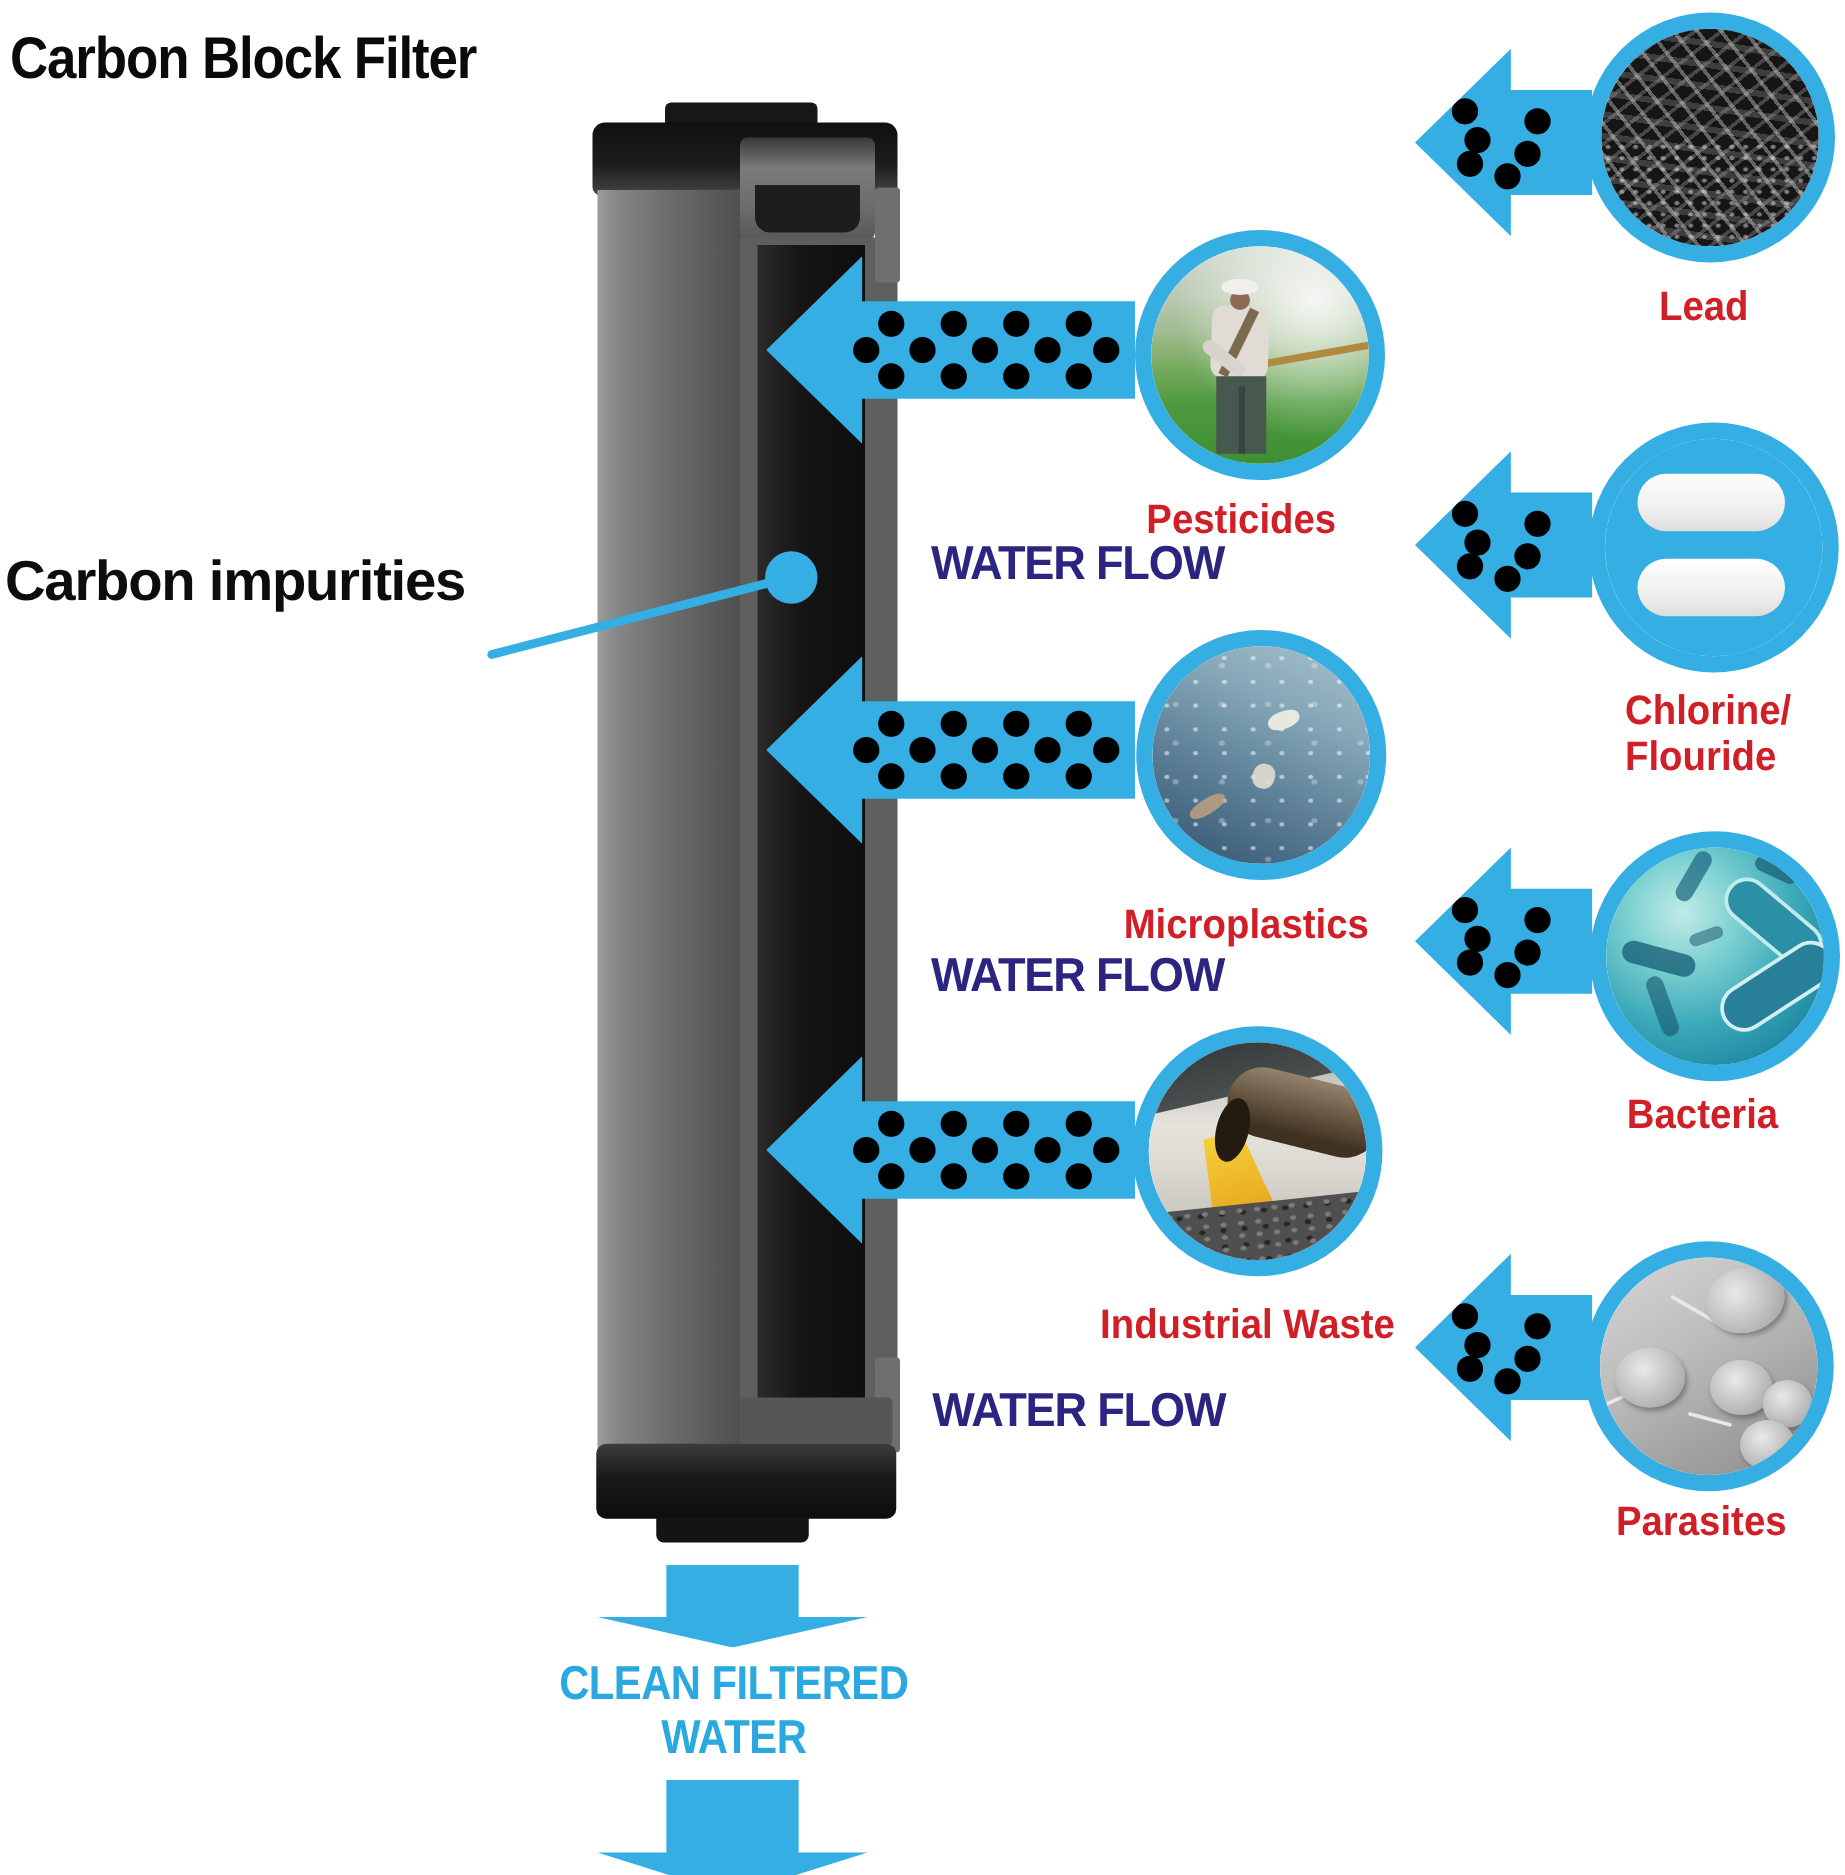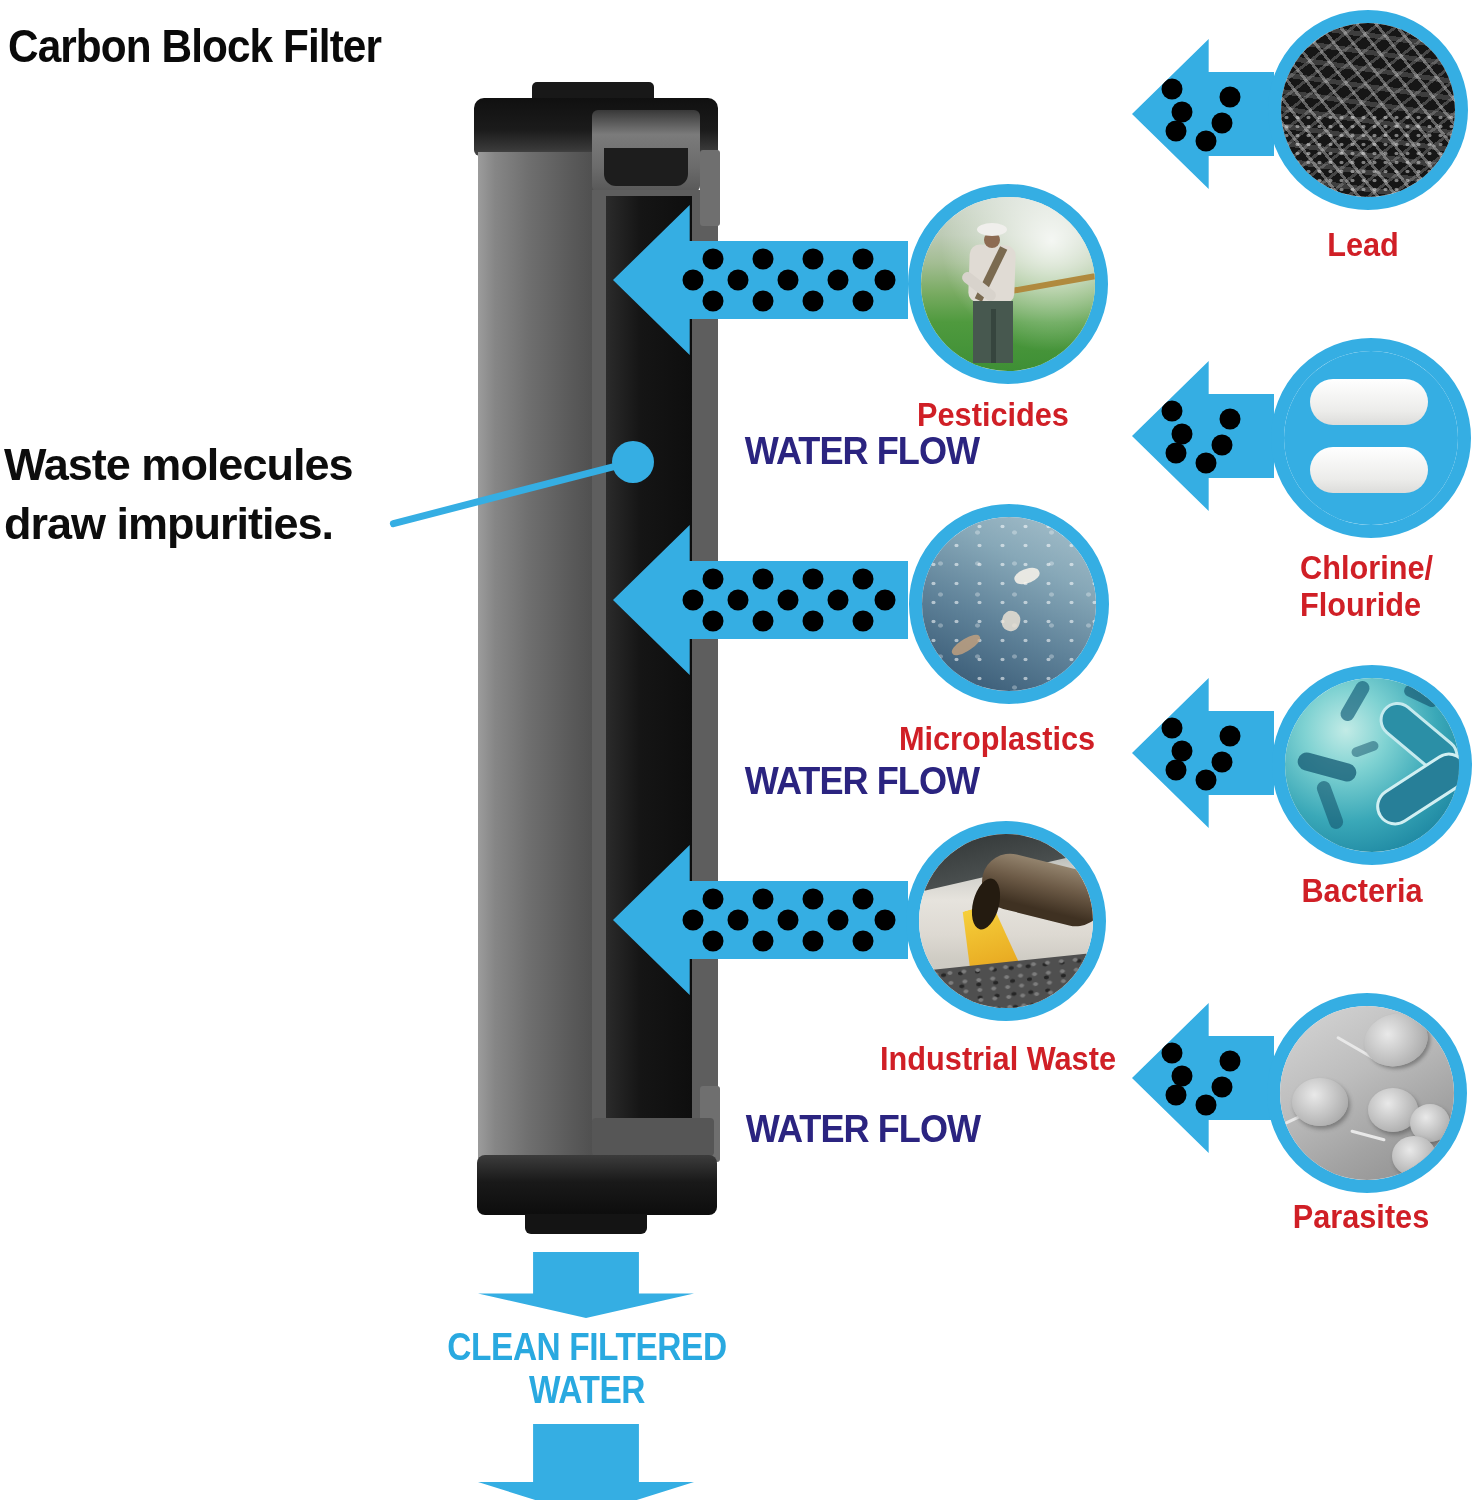--- a/index.html
+++ b/index.html
@@ -211,22 +211,21 @@
   </div>
   <div class="abs arrow arrow-big" style="top:845px">
     <svg viewBox="0 0 295 150">
         <use href="#dots-big"></use>
       </svg>
   </div>
 
   <div class="abs callout-line"></div>
   <div class="abs callout-dot"></div>
   <div class="abs callout-text">
-    <div>Waste molecules</div>
-    <div>draw impurities.</div>
+    <div>Carbon impurities</div>
   </div>
 
   <div class="abs disc" style="left:908px;top:184px">
     <div class="photo ph-pest">
       <div class="pest-wand"></div>
       <div class="pest-hose"></div>
       <div class="pest-torso"></div>
       <div class="pest-strap"></div>
       <div class="pest-arm"></div>
       <div class="pest-legs"></div>

